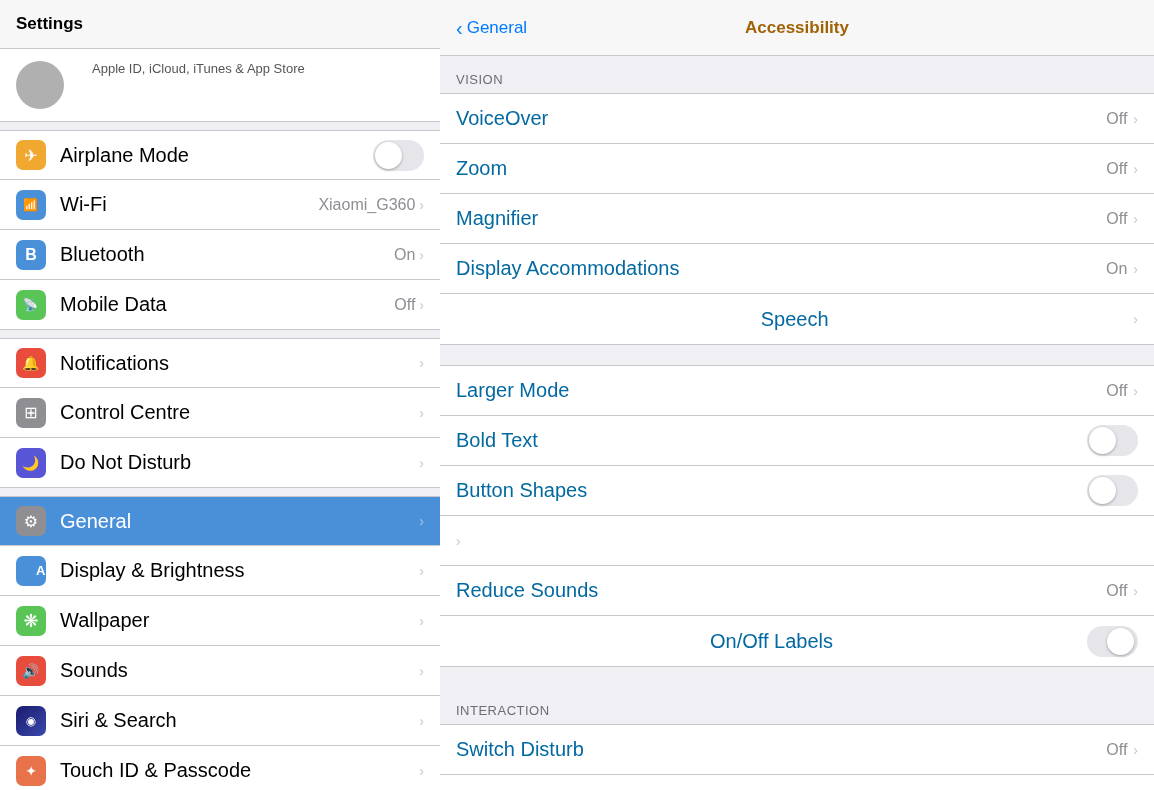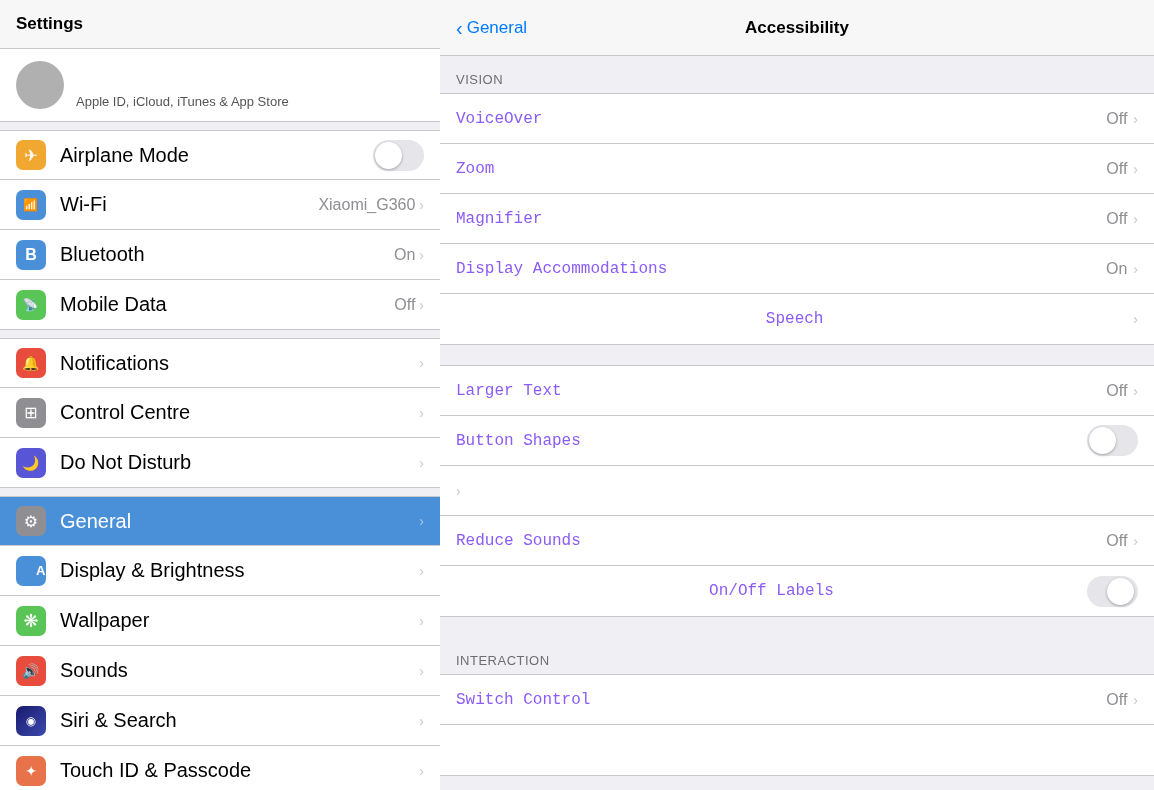--- a/index.html
+++ b/index.html
@@ -23,23 +23,23 @@
     }
     .sidebar-header h1 {
       font-size: 17px;
       font-weight: 600;
       color: #000;
     }
     .sidebar-profile {
       background: #fff;
       border-bottom: 1px solid #c8c7cc;
       display: flex;
-      align-items: flex-end;
+      align-items: flex-start;
       padding: 12px 16px;
-      gap: 12px;
+      gap: 28px;
     }
     .avatar-circle {
       width: 48px;
       height: 48px;
       border-radius: 24px;
       background: #b0b0b0;
       overflow: hidden;
       flex-shrink: 0;
     }
     .avatar-text {
@@ -157,21 +157,21 @@
       cursor: pointer;
       gap: 4px;
     }
     .back-chevron {
       font-size: 20px;
       line-height: 1;
     }
     .panel-title {
       font-size: 17px;
       font-weight: 600;
-      color: #000000;
+      color: #a16207;
       text-align: right;
     }
     .panel-content {
       flex: 1;
       overflow-y: auto;
       padding: 0;
     }
     .section-label {
       font-size: 13px;
       font-weight: 400;
@@ -192,24 +192,23 @@
       height: 50px;
       border-bottom: 1px solid #c8c7cc;
       background: #fff;
       cursor: pointer;
     }
     .settings-row:last-child {
       border-bottom: none;
       text-align: center;
     }
     .row-label {
-      font-size: 16px;
-      color: #8b5cf6;
+      font-size: 20px;
+      color: #0369a1;
       flex: 1;
-      font-family: Liberation Mono, monospace;
     }
     .row-value {
       font-size: 16px;
       color: #8e8e93;
       margin-right: 6px;
     }
     .row-chevron {
       color: #c7c7cc;
       font-size: 14px;
     }
@@ -379,23 +378,29 @@
       <div class="settings-row">
         <span class="row-label">Speech</span>
         <span class="row-chevron">›</span>
       </div>
     </div>
 
     <div class="spacer"></div>
 
     <div class="settings-group">
       <div class="settings-row">
-        <span class="row-label">Larger Text</span>
-        <span class="row-value">Off</span>
-        <span class="row-chevron">›</span>
+        <span class="row-label">Larger Mode</span>
+        <span class="row-value">Off</span>
+        <span class="row-chevron">›</span>
+      </div>
+      <div class="settings-row">
+        <span class="row-label">Bold Text</span>
+        <div class="small-toggle">
+          <div class="small-toggle-knob"></div>
+        </div>
       </div>
       <div class="settings-row">
         <span class="row-label">Button Shapes</span>
         <div class="small-toggle">
           <div class="small-toggle-knob"></div>
         </div>
       </div>
       <div class="settings-row">
         <span class="row-chevron">›</span>
       </div>
@@ -411,21 +416,21 @@
           <div class="onoff-dot"></div>
         </div>
       </div>
     </div>
 
     <div class="spacer"></div>
 
     <div class="section-label">INTERACTION</div>
     <div class="settings-group">
       <div class="settings-row">
-        <span class="row-label">Switch Control</span>
+        <span class="row-label">Switch Disturb</span>
         <span class="row-value">Off</span>
         <span class="row-chevron">›</span>
       </div>
       <div class="settings-row">
         
         
         
       </div>
     </div>
 

